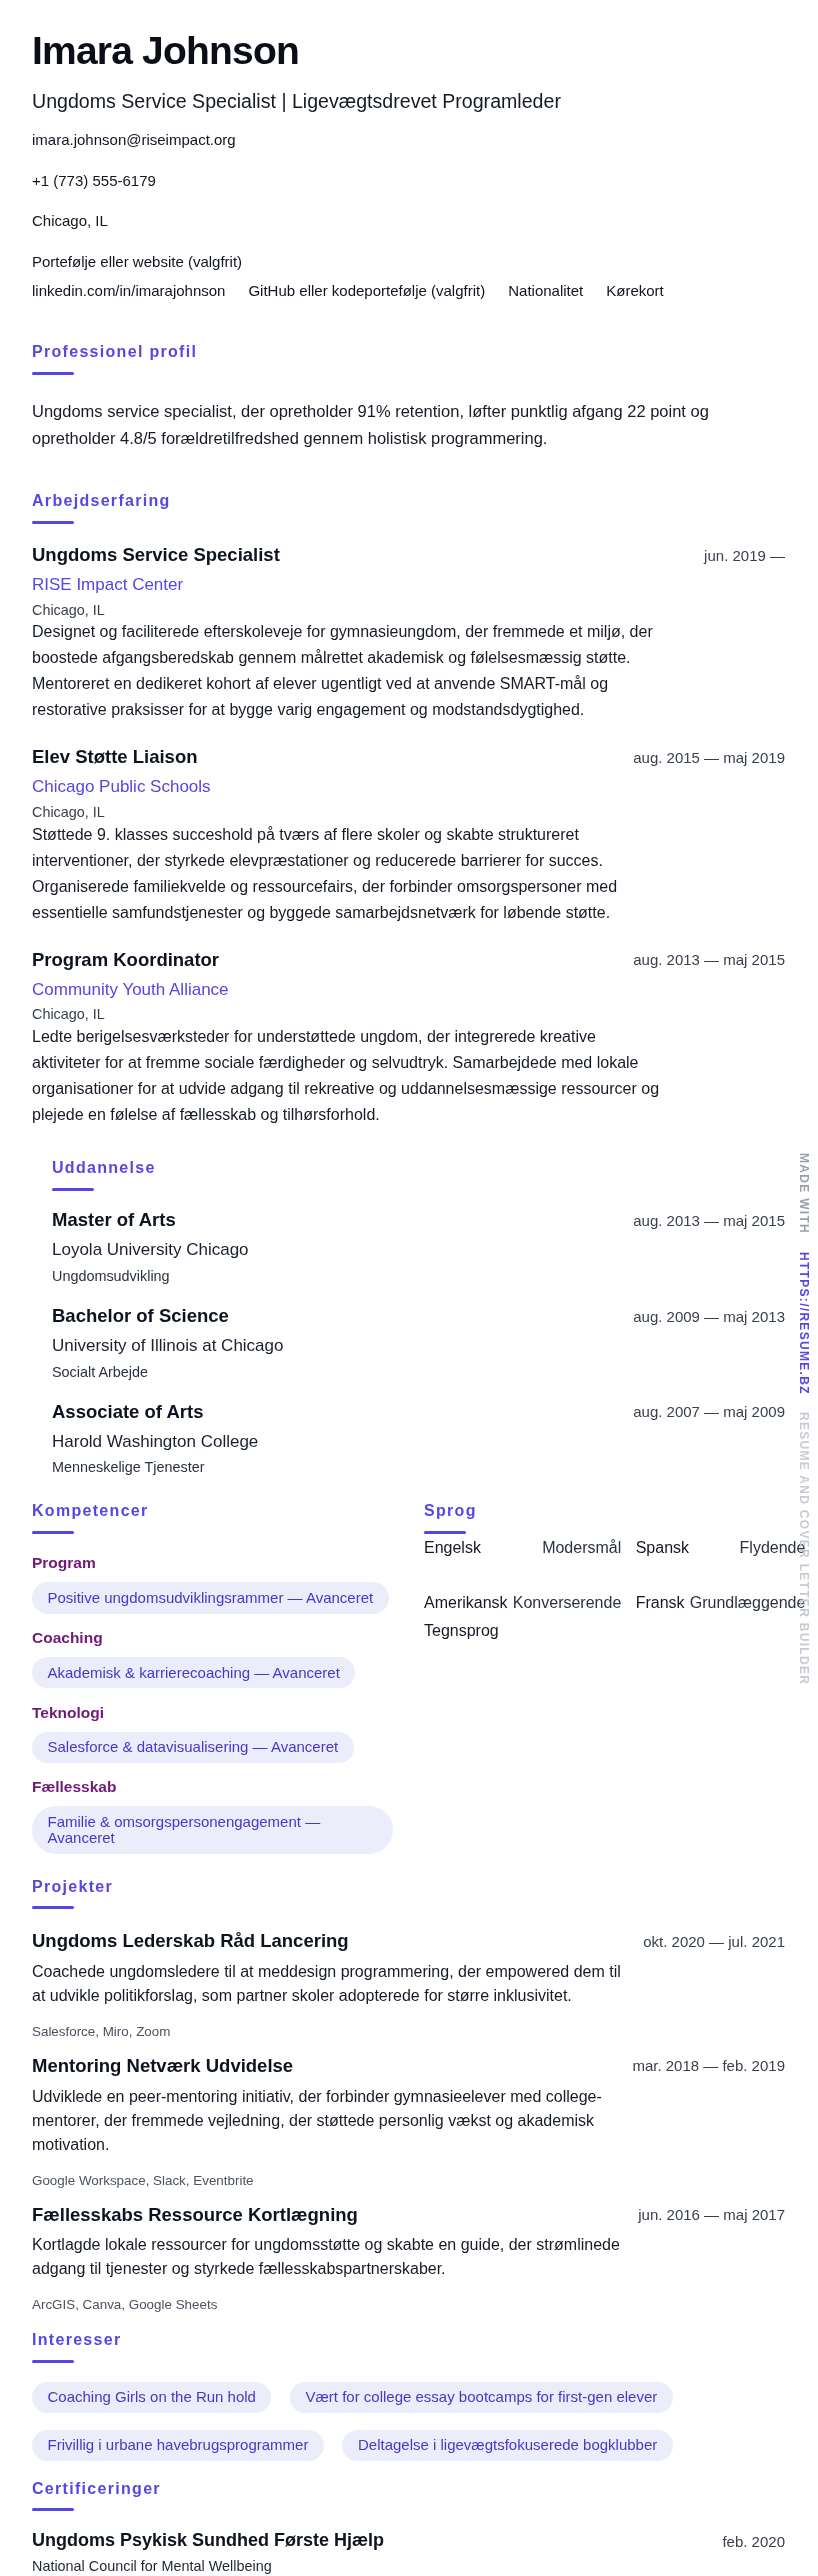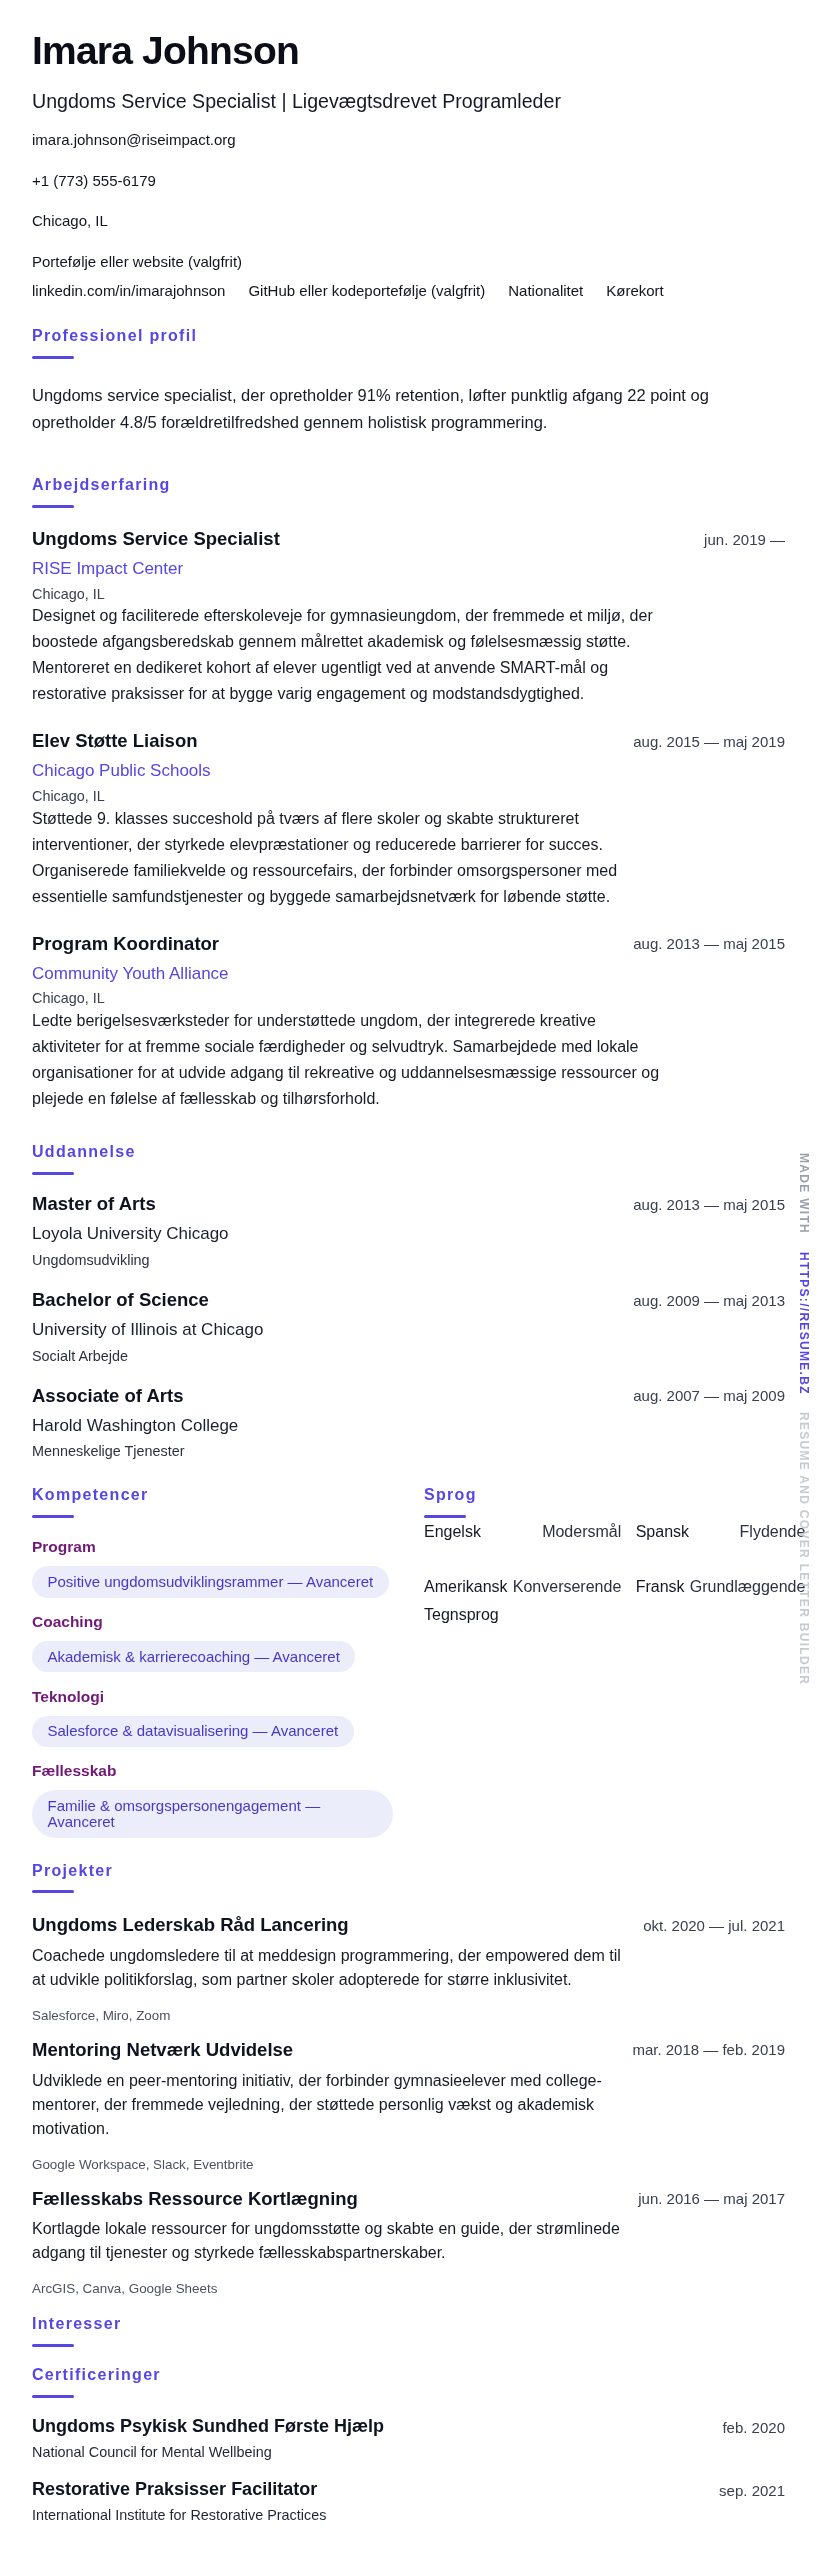--- a/index.html
+++ b/index.html
@@ -23,34 +23,34 @@
   .name{font-size:39px;font-weight:700;letter-spacing:-0.8px;color:#0b0e17;line-height:43px;margin:0;}
   .subtitle{font-size:19.6px;color:#141925;margin-top:17.5px;line-height:23px;}
   .contact-row{display:flex;gap:23px;font-size:15px;color:var(--ink);line-height:17.5px;flex-wrap:nowrap;}
   .contact-row.first{margin-top:18.5px;flex-direction:column;}
   .contact-row.second{margin-top:12.4px;}
   .contact-item{white-space:nowrap;}
 
   .sec-title{color:var(--accent);font-size:16px;font-weight:700;letter-spacing:1.3px;line-height:18.5px;}
   .sec-bar{width:42px;height:3.1px;border-radius:1.5px;background:var(--accent);margin-top:10.3px;}
 
-  .sec-profile{margin-top:27px;}
+  .sec-profile{margin-top:43px;}
   .profile-text{margin-top:23px;font-size:16.5px;line-height:27px;color:#161b26;max-width:752px;}
 
   .sec-exp{margin-top:40px;}
   .sec-body{margin-top:20.6px;}
   .entry + .entry{margin-top:23px;}
   .entry-head{display:flex;justify-content:space-between;align-items:flex-start;}
   .entry-title{font-size:18.5px;font-weight:700;color:#0e1320;line-height:21.6px;}
   .entry-date{font-size:15px;color:var(--ink-soft);white-space:nowrap;padding-top:2.6px;}
   .company{font-size:17px;color:var(--accent);margin-top:9.3px;line-height:19.6px;}
   .location{font-size:14.4px;color:var(--ink-soft);margin-top:7.2px;line-height:16.5px;}
   .job-desc{font-size:16px;line-height:26px;color:#161b26;margin-top:1px;max-width:629px;}
 
-  .sec-edu{margin-top:31px;}
+  .sec-edu{margin-top:31px;margin-left:20px;}
   .sec-edu .sec-body{margin-top:18.5px;}
   .edu + .edu{margin-top:20.6px;}
   .school{font-size:17px;color:#1a2030;margin-top:9.3px;line-height:19.6px;}
   .field{font-size:14.4px;color:var(--ink-mid);margin-top:8.2px;line-height:16.5px;}
 
   .sec-skills{margin-top:26px;}
   .twocol{display:grid;grid-template-columns:361px 1fr;column-gap:31px;align-items:start;}
   .skill-groups{margin-top:20.6px;}
   .skill-group + .skill-group{margin-top:15.5px;}
   .skill-label{font-size:15.5px;font-weight:700;color:#701a75;line-height:17.5px;}
@@ -268,20 +268,26 @@
         <p class="proj-desc">Kortlagde lokale ressourcer for ungdomsstøtte og skabte en guide, der strømlinede adgang til tjenester og styrkede fællesskabspartnerskaber.</p>
         <div class="proj-tools">ArcGIS, Canva, Google Sheets</div>
       </article>
 
     </div>
   </section>
 
   <section class="sec-interests">
     <div class="sec-title">Interesser</div>
     <div class="sec-bar"></div>
+    <div class="pill-rows">
+      <span class="pill">Coaching Girls on the Run hold</span>
+      <span class="pill">Vært for college essay bootcamps for first-gen elever</span>
+      <span class="pill">Frivillig i urbane havebrugsprogrammer</span>
+      <span class="pill">Deltagelse i ligevægtsfokuserede bogklubber</span>
+    </div>
   </section>
 
   <section class="sec-certs">
     <div class="sec-title">Certificeringer</div>
     <div class="sec-bar"></div>
     <div class="sec-body">
 
       <article class="cert">
         <div class="entry-head">
           <div class="cert-title">Ungdoms Psykisk Sundhed Første Hjælp</div>

